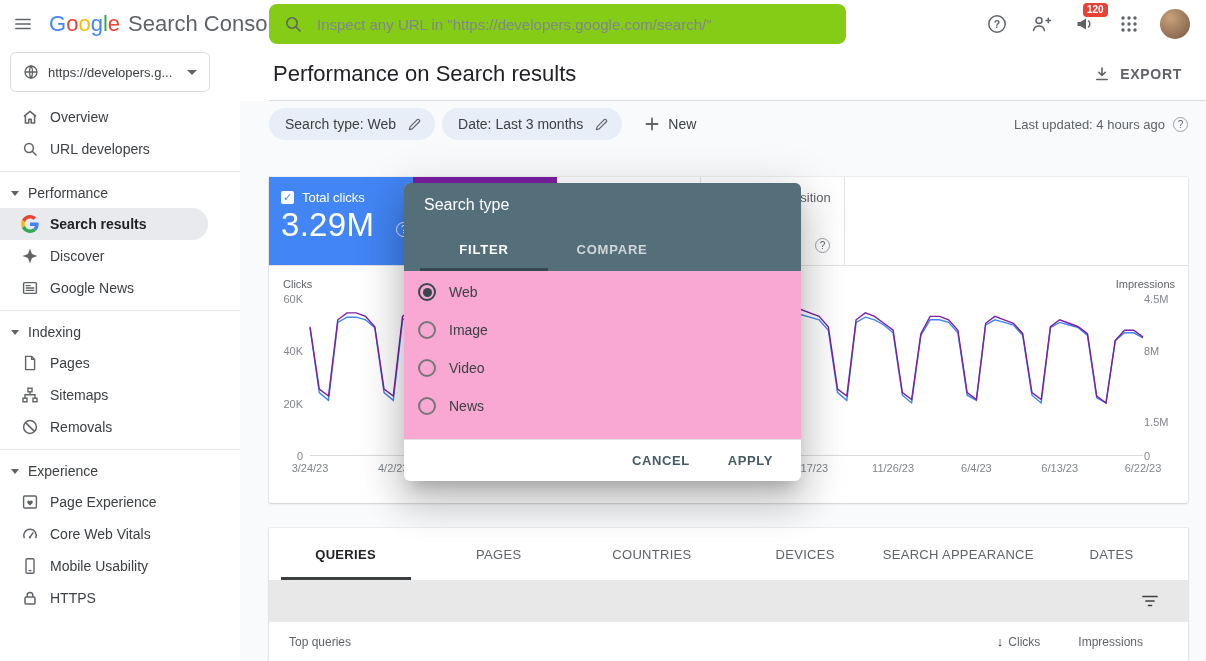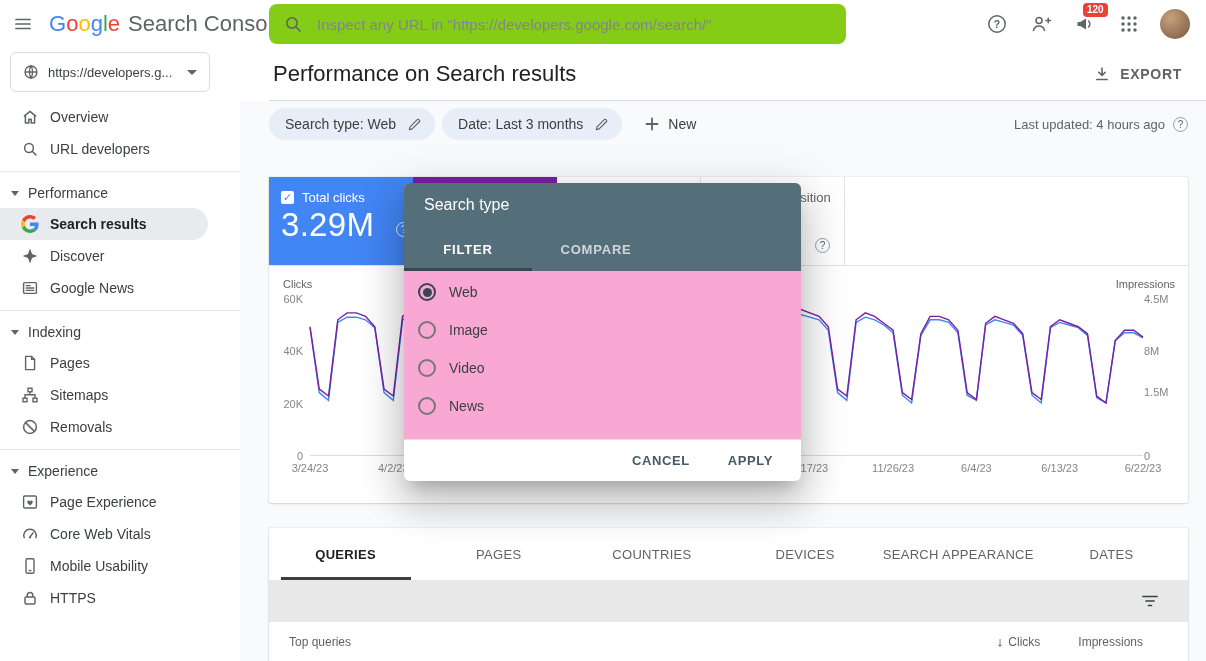--- a/index.html
+++ b/index.html
@@ -90,21 +90,21 @@
   .th-right{margin-left:auto;display:flex;align-items:center}
   .sort-arrow{font-size:13px;color:#202124;margin-right:5px}
   .th-clicks{cursor:pointer}
   .th-imp{margin-left:38px;margin-right:45px;cursor:pointer}
 
   
   .modal{position:absolute;left:404px;top:183px;width:397px;height:298px;background:#f9a8d4;border-radius:6px;overflow:hidden;z-index:60;
     box-shadow:0 11px 15px -7px rgba(0,0,0,.2),0 24px 38px 3px rgba(0,0,0,.14),0 9px 46px 8px rgba(0,0,0,.12)}
   .modal-head{background:#546e7a}
   .modal-title{height:44px;display:flex;align-items:center;padding-left:20px;color:#fff;font-size:16px}
-  .modal-tabs{height:44px;display:flex;}
+  .modal-tabs{height:44px;display:flex;padding-left:16px}
   .mtab{width:128px;display:flex;align-items:center;justify-content:center;font-size:13px;font-weight:bold;letter-spacing:.8px;color:rgba(255,255,255,.72);position:relative;cursor:pointer}
   .mtab.active{color:#fff}
   .munder{position:absolute;bottom:0;left:0;width:100%;height:3px;background:#37474f}
   .modal-options{padding-top:2px}
   .opt-row{height:38px;display:flex;align-items:center;gap:13px;padding-left:14px;font-size:14px;color:#3c4043;cursor:pointer}
   .radio{width:18px;height:18px;border-radius:50%;border:2px solid #747775;display:flex;align-items:center;justify-content:center;flex:none}
   .radio.on{border-color:#37474f}
   .radio.on::after{content:'';width:9px;height:9px;border-radius:50%;background:#37474f}
   .modal-footer{position:absolute;bottom:0;left:0;width:100%;height:42px;border-top:1px solid #e0e0e0;background:#fff;display:flex;align-items:center;justify-content:flex-end;gap:26px;padding-right:22px}
   .modal-footer button{background:none;border:none;font-size:13px;font-weight:bold;letter-spacing:.6px;color:#455a64;cursor:pointer}
@@ -382,21 +382,21 @@
       <div class="chart-area">
         <span class="axis-title left">Clicks</span>
         <span class="axis-title right">Impressions</span>
         <div id="yticks">
             <div class="ytick l" style="top: 26.0769px;">60K</div>
             <div class="ytick l" style="top: 78.3846px;">40K</div>
             <div class="ytick l" style="top: 130.692px;">20K</div>
             <div class="ytick l" style="top: 183px;">0</div>
             <div class="ytick r" style="top: 26.0769px;">4.5M</div>
             <div class="ytick r" style="top: 78.3846px;">8M</div>
-            <div class="ytick r" style="top: 119px; margin-left: 16px;">1.5M</div>
+            <div class="ytick r" style="top: 149px; margin-left: 16px;">1.5M</div>
             <div class="ytick r" style="top: 183px;">0</div>
           </div>
         <div class="plot" id="plot">
           <svg id="chart-svg" preserveAspectRatio="none" viewBox="0 0 833 170">
               <polyline points="0.00,41.85 9.26,107.23 18.51,115.08 27.77,36.62 37.02,31.38 46.28,31.38 55.53,34.00 64.79,41.85 74.04,107.23 83.30,115.08 92.56,34.00 101.81,28.77 111.07,31.38 120.32,34.00 129.58,41.85 138.83,107.23 148.09,115.08 157.34,36.62 166.60,31.38 175.86,34.00 185.11,36.62 194.37,44.46 203.62,109.85 212.88,115.08 222.13,34.00 231.39,28.77 240.64,28.77 249.90,34.00 259.16,41.85 268.41,107.23 277.67,115.08 286.92,36.62 296.18,31.38 305.43,34.00 314.69,36.62 323.94,44.46 333.20,109.85 342.46,117.69 351.71,39.23 360.97,34.00 370.22,34.00 379.48,39.23 388.73,47.08 397.99,109.85 407.24,117.69 416.50,36.62 425.76,31.38 435.01,31.38 444.27,36.62 453.52,44.46 462.78,107.23 472.03,115.08 481.29,34.00 490.54,28.77 499.80,31.38 509.06,34.00 518.31,44.46 527.57,107.23 536.82,115.08 546.08,36.62 555.33,31.38 564.59,34.00 573.84,39.23 583.10,47.08 592.36,109.85 601.61,117.69 610.87,49.69 620.12,34.00 629.38,34.00 638.63,36.62 647.89,47.08 657.14,109.85 666.40,115.08 675.66,39.23 684.91,34.00 694.17,36.62 703.42,39.23 712.68,49.69 721.93,109.85 731.19,117.69 740.44,41.85 749.70,36.62 758.96,39.23 768.21,41.85 777.47,49.69 786.72,112.46 795.98,117.69 805.23,54.92 814.49,47.08 823.74,47.08 833.00,52.31" fill="none" stroke="#4285f4" stroke-width="1.4"></polyline>
               <polyline points="0.00,40.97 9.26,103.74 18.51,110.72 27.77,34.00 37.02,27.03 46.28,27.03 55.53,30.51 64.79,40.97 74.04,103.74 83.30,110.72 92.56,30.51 101.81,23.54 111.07,27.03 120.32,30.51 129.58,37.49 138.83,103.74 148.09,110.72 157.34,34.00 166.60,27.03 175.86,30.51 185.11,34.00 194.37,40.97 203.62,107.23 212.88,114.21 222.13,30.51 231.39,23.54 240.64,23.54 249.90,30.51 259.16,37.49 268.41,103.74 277.67,110.72 286.92,34.00 296.18,27.03 305.43,30.51 314.69,34.00 323.94,40.97 333.20,107.23 342.46,114.21 351.71,37.49 360.97,30.51 370.22,30.51 379.48,37.49 388.73,44.46 397.99,107.23 407.24,114.21 416.50,34.00 425.76,27.03 435.01,27.03 444.27,34.00 453.52,40.97 462.78,103.74 472.03,110.72 481.29,30.51 490.54,23.54 499.80,27.03 509.06,30.51 518.31,40.97 527.57,103.74 536.82,110.72 546.08,34.00 555.33,27.03 564.59,30.51 573.84,37.49 583.10,44.46 592.36,107.23 601.61,114.21 610.87,47.95 620.12,30.51 629.38,30.51 638.63,34.00 647.89,44.46 657.14,107.23 666.40,114.21 675.66,37.49 684.91,30.51 694.17,34.00 703.42,37.49 712.68,47.95 721.93,107.23 731.19,114.21 740.44,40.97 749.70,34.00 758.96,37.49 768.21,40.97 777.47,47.95 786.72,110.72 795.98,117.69 805.23,54.92 814.49,44.46 823.74,44.46 833.00,51.44" fill="none" stroke="#7b1fa2" stroke-width="1.4"></polyline>
             </svg>
           <div id="xticks">
               <div class="xtick" style="left: 0%;">3/24/23</div>
               <div class="xtick" style="left: 10%;">4/2/23</div>

